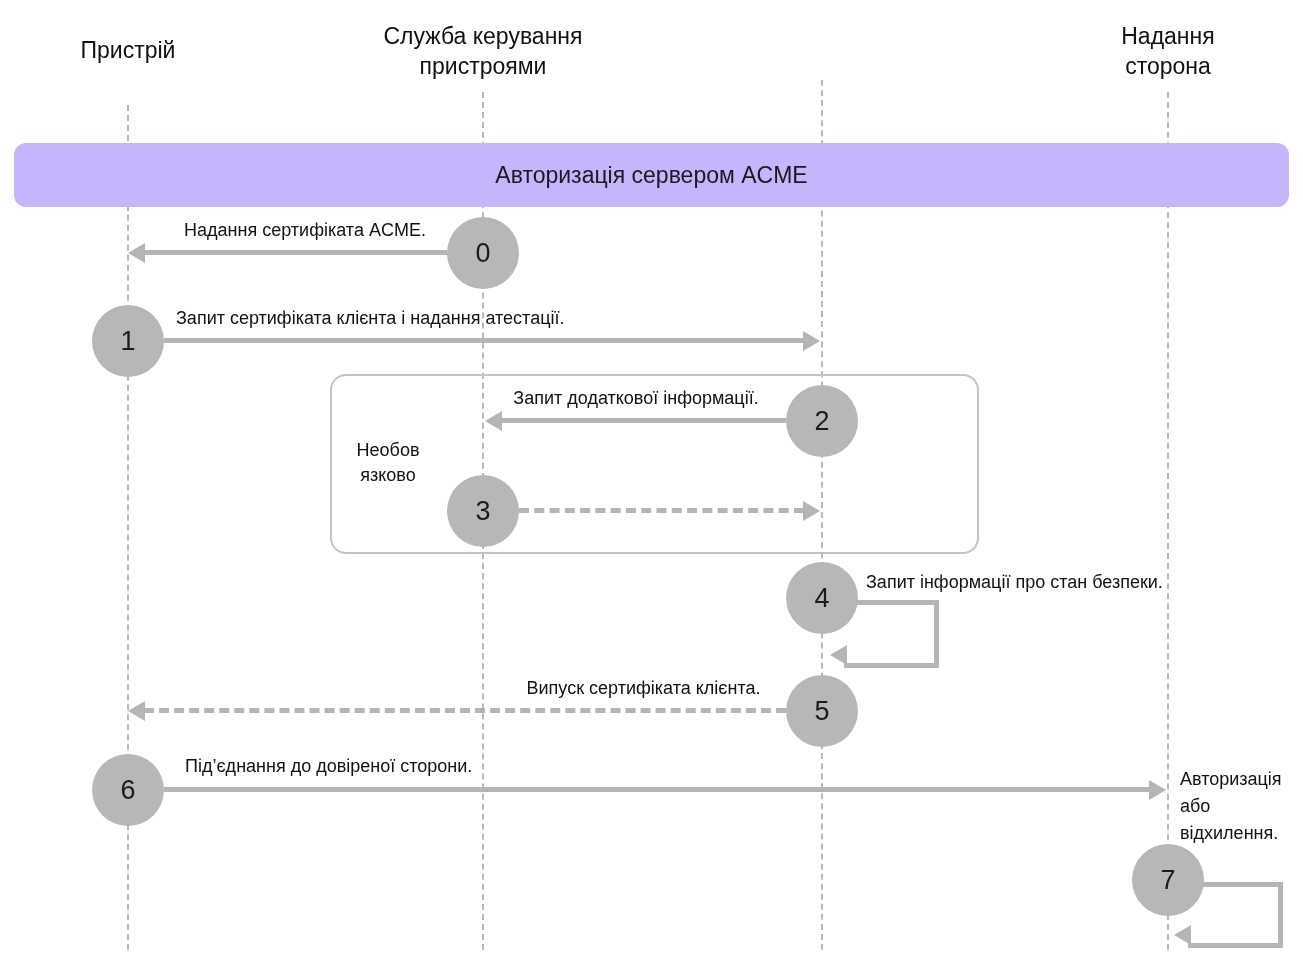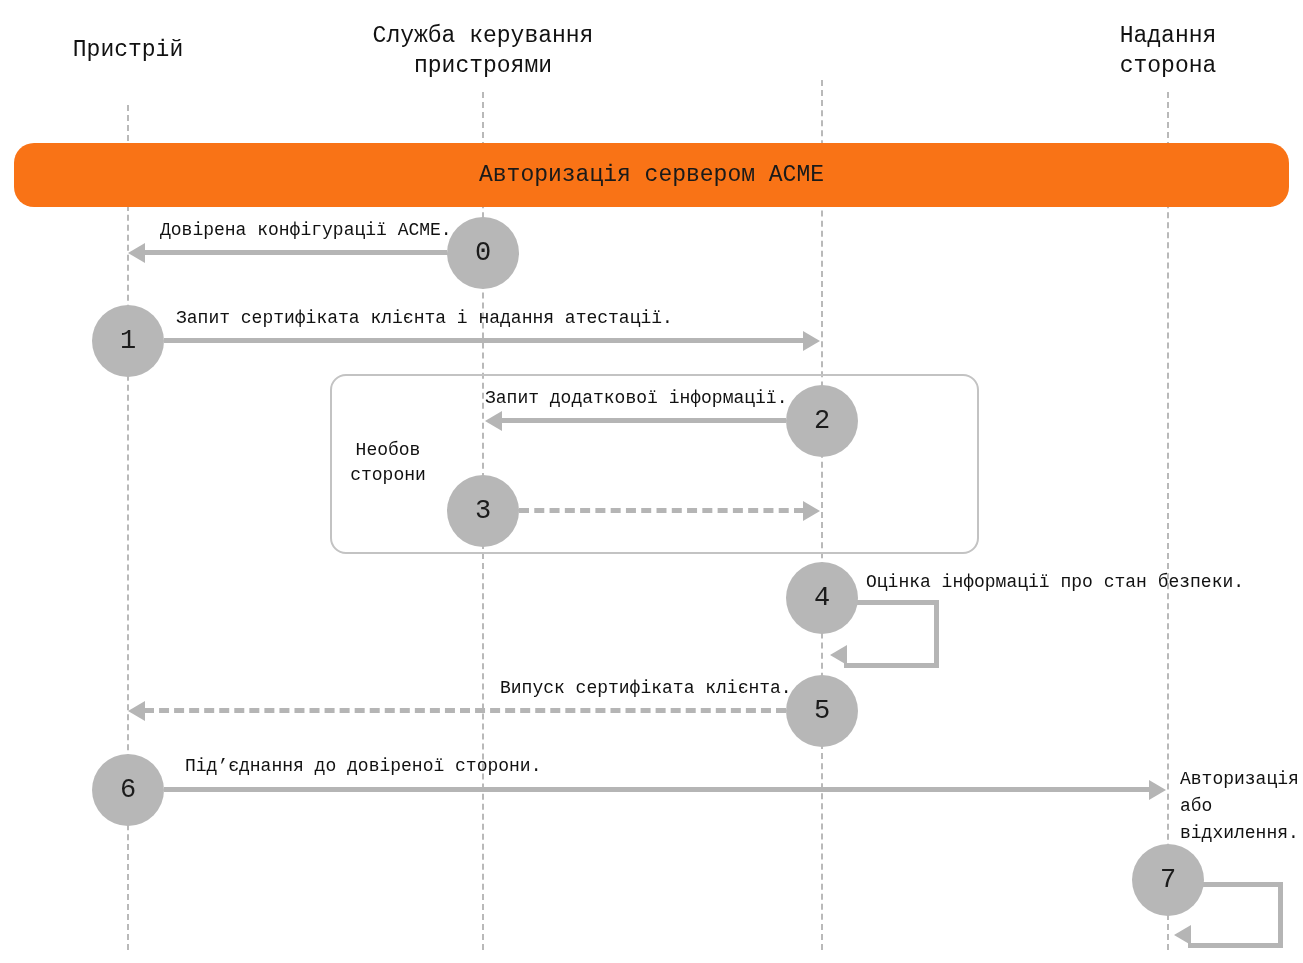--- a/index.html
+++ b/index.html
@@ -1,21 +1,21 @@
 <!DOCTYPE html>
 <html><head>
 <meta charset="utf-8">
 <style>
   html, body { margin: 0; padding: 0; background: #ffffff; }
   .canvas {
     position: relative;
     width: 1303px;
     height: 963px;
     background: #ffffff;
-    font-family: Liberation Mono, monospace;
+    font-family: Liberation Sans, sans-serif;
     color: #111111;
     overflow: hidden;
   }
   .lane-header {
     position: absolute;
     transform: translateX(-50%);
     text-align: center;
     font-size: 23px;
     line-height: 1.3;
     color: #111111;
@@ -24,22 +24,22 @@
     position: absolute;
     width: 0;
     border-left: 2px dashed #b9b9b9;
   }
   .banner {
     position: absolute;
     left: 14px;
     top: 143px;
     width: 1275px;
     height: 64px;
-    background: #f97316;
-    border-radius: 20px;
+    background: #c4b5fd;
+    border-radius: 12px;
     display: flex;
     align-items: center;
     justify-content: center;
     font-size: 23px;
     color: #1a1a1a;
   }
   .optional-box {
     position: absolute;
     left: 330px;
     top: 374px;
@@ -130,38 +130,38 @@
   <div class="lane-header" style="left:128px; top:36px; width:220px;">Пристрій</div>
   <div class="lane-header" style="left:483px; top:22px; width:255px;">Служба керування пристроями</div>
   <div class="lane-header" style="left:1168px; top:22px; width:140px;">Надання сторона</div>
 
   <div class="banner">
     <span>Авторизація сервером ACME</span>
   </div>
 
   <div class="optional-box"></div>
   <div class="optional-label">Необов
-сторони</div>
-
-  <div class="msg-label centered" style="left:160px; top:220px; width:290px;">Довірена конфігурації ACME.</div>
+язково</div>
+
+  <div class="msg-label centered" style="left:160px; top:220px; width:290px;">Надання сертифіката ACME.</div>
   <div class="arrow-line" style="left:144px; top:250px; width:303px;"></div>
   <div class="arrowhead left" style="left:128px; top:243px;"></div>
 
   <div class="msg-label" style="left:176px; top:308px;">Запит сертифіката клієнта і надання атестації.</div>
   <div class="arrow-line" style="left:164px; top:338px; width:640px;"></div>
   <div class="arrowhead right" style="left:803px; top:331px;"></div>
 
   <div class="msg-label centered" style="left:485px; top:388px; width:302px;">Запит додаткової інформації.</div>
   <div class="arrow-line" style="left:501px; top:418px; width:285px;"></div>
   <div class="arrowhead left" style="left:485px; top:411px;"></div>
 
   <div class="arrow-line dashed" style="left:519px; top:508px; width:285px;"></div>
   <div class="arrowhead right" style="left:803px; top:501px;"></div>
 
-  <div class="msg-label" style="left:866px; top:572px;">Оцінка інформації про стан безпеки.</div>
+  <div class="msg-label" style="left:866px; top:572px;">Запит інформації про стан безпеки.</div>
   <div class="self-loop" style="left:844px; top:600px; width:90px; height:58px;"></div>
   <div class="arrowhead left" style="left:830px; top:645px;"></div>
 
   <div class="msg-label centered" style="left:500px; top:678px; width:287px;">Випуск сертифіката клієнта.</div>
   <div class="arrow-line dashed" style="left:144px; top:708px; width:642px;"></div>
   <div class="arrowhead left" style="left:128px; top:701px;"></div>
 
   <div class="msg-label" style="left:176px; top:756px;margin-left:9px;">Під’єднання до довіреної сторони.</div>
   <div class="arrow-line" style="left:164px; top:787px; width:986px;"></div>
   <div class="arrowhead right" style="left:1149px; top:780px;"></div>

